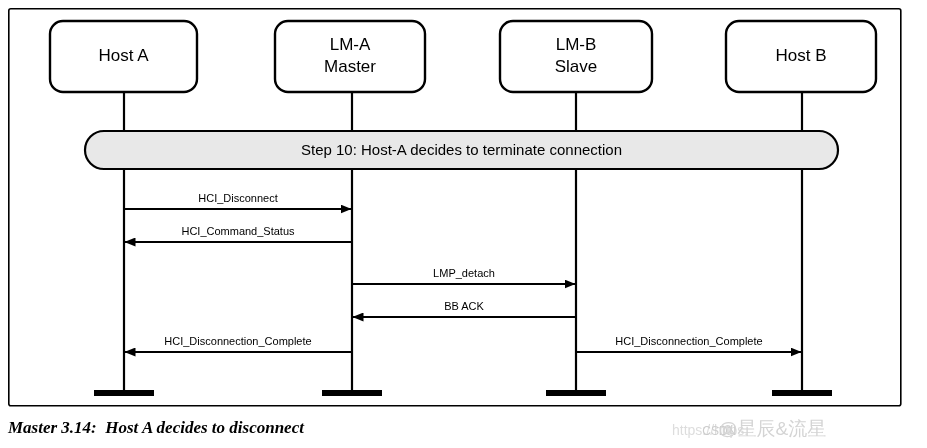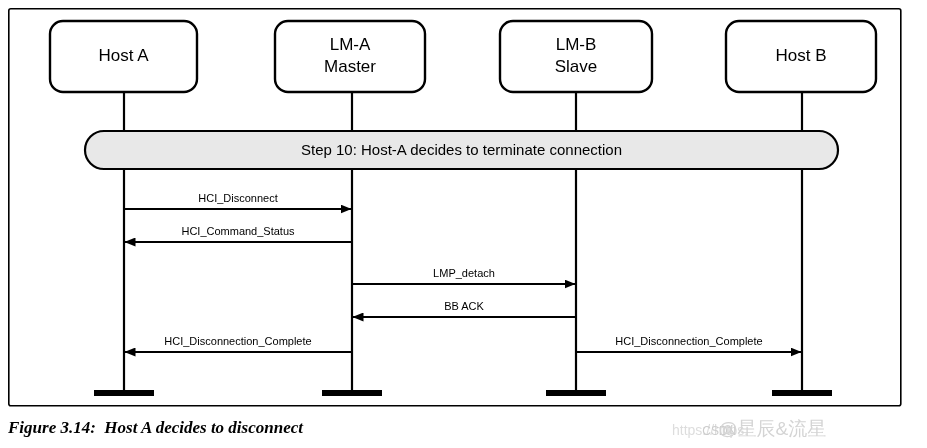--- a/index.html
+++ b/index.html
@@ -187,19 +187,19 @@
         </g>
       </g>
     <g id="terminators-group">
         <line x1="94" y1="393" x2="154" y2="393" class="terminator"></line>
         <line x1="322" y1="393" x2="382" y2="393" class="terminator"></line>
         <line x1="546" y1="393" x2="606" y2="393" class="terminator"></line>
         <line x1="772" y1="393" x2="832" y2="393" class="terminator"></line>
       </g>
   </svg>
 
-  <div class="caption-text">Figure 3.14:  Host A decides to disconnect</div>
+  <div class="caption-text">Master 3.14:  Host A decides to disconnect</div>
 
   <div class="watermark">
     <span class="wm-url">https://https.</span><span class="wm-brand">CSDN</span><span class="wm-user">@星辰&amp;流星</span>
   </div>
 
 </div>
 
 </body></html>

